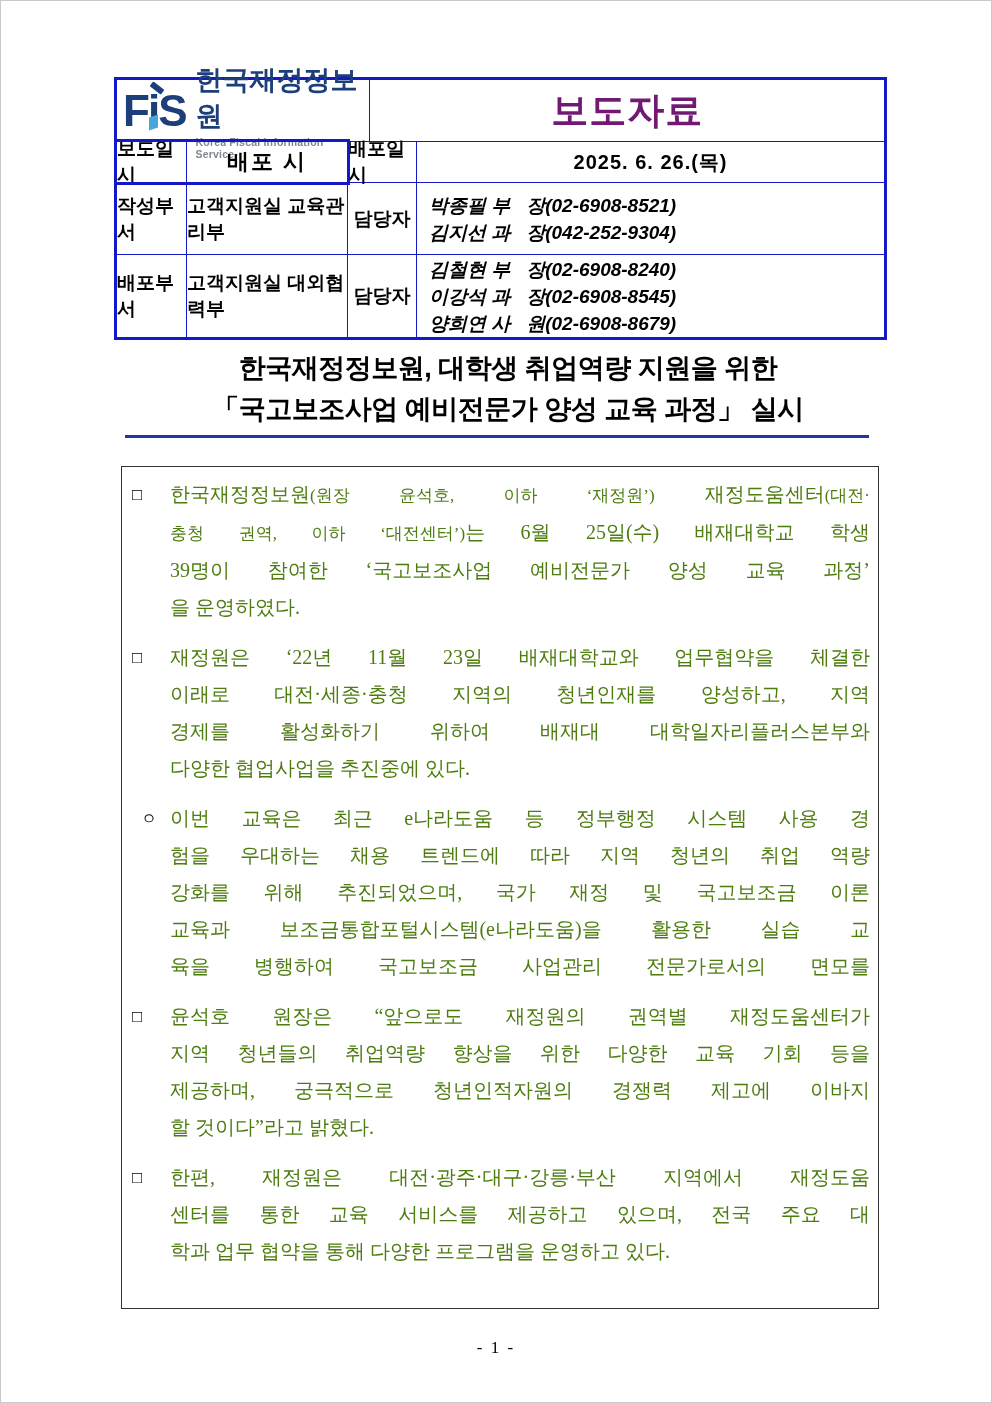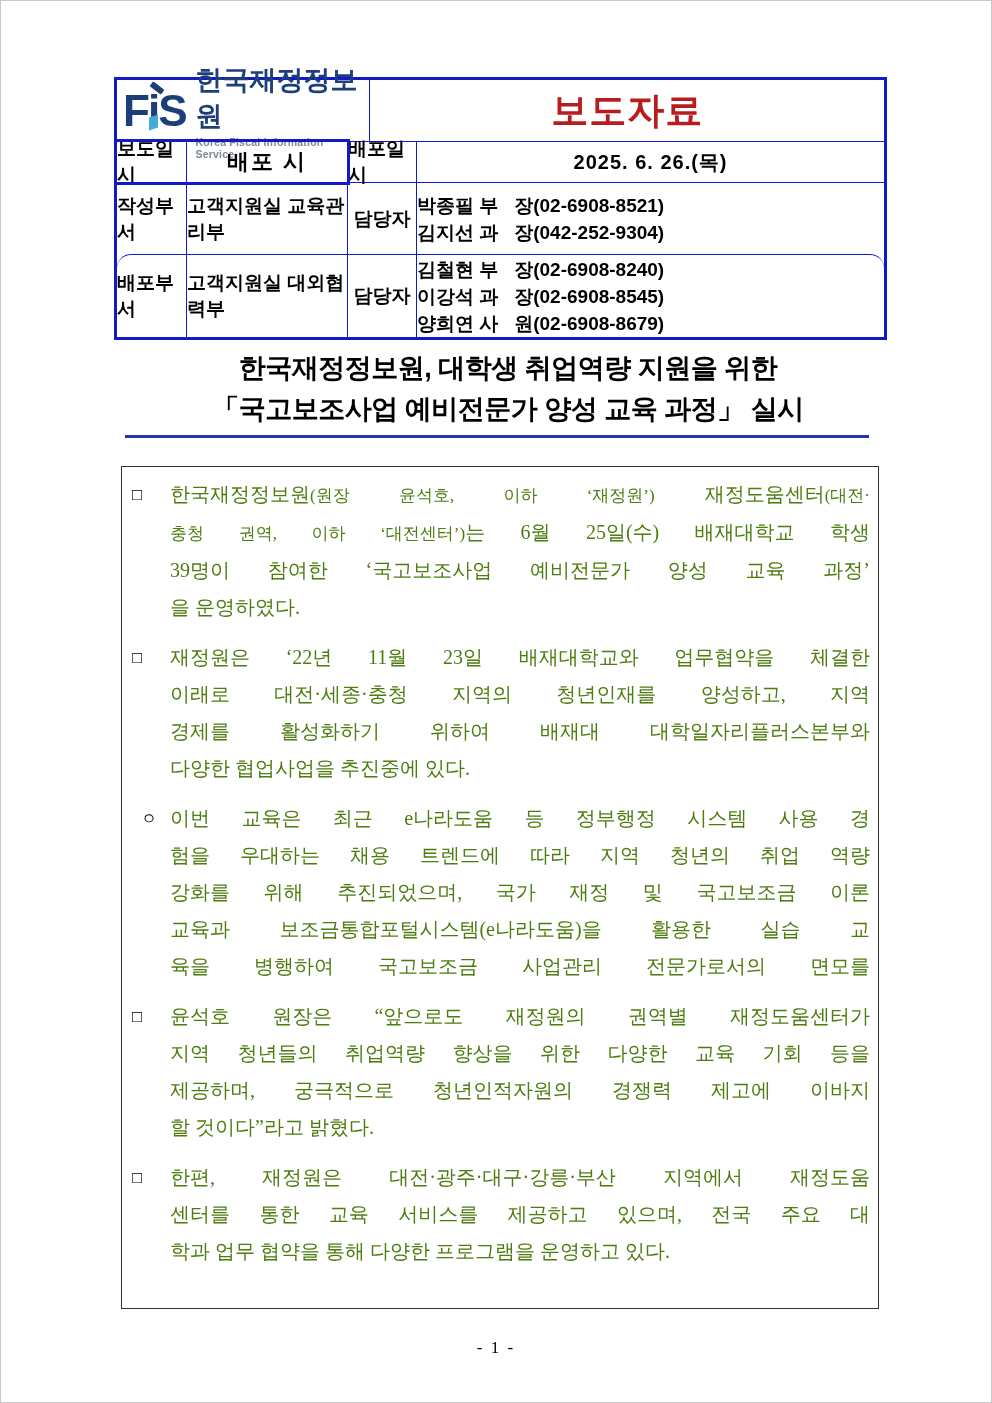--- a/index.html
+++ b/index.html
@@ -26,31 +26,31 @@
     border:3px solid var(--blue);
     background:#fff;
   }
   .hrow{display:flex;width:100%;}
   .hrow + .hrow{border-top:1.5px solid var(--blue);}
   .cell{display:flex;align-items:center;justify-content:center;}
   .cell + .cell{border-left:1.5px solid var(--blue);}
   .row1{height:61px;}
   .row2{height:41px;position:relative;}
   .row3{height:72px;}
-  .row4{height:83px;border-radius:14px;}
+  .row4{height:83px;}
   .logo-cell{width:32.9%;padding:4px 6px;}
   .doctype-cell{flex:1;}
-  .doctype{font-size:37px;font-weight:800;letter-spacing:1px;color:#b91c1c;}
+  .doctype{font-size:37px;font-weight:800;letter-spacing:1px;color:#701a75;}
   .c1{width:9%;font-size:19px;font-weight:600;}
   .c2{width:21%;font-size:19px;font-weight:600;}
   .c3{width:9%;font-size:19px;font-weight:600;}
   .c4{flex:1;font-size:19px;font-weight:600;text-align:right;}
   .dispatch-value{font-size:22px;font-weight:800;letter-spacing:2px;}
   .date-value{font-size:20px;font-weight:600;letter-spacing:1px;}
-  .contacts{flex-direction:column;align-items:flex-start;justify-content:center;}
+  .contacts{flex-direction:column;align-items:flex-start;justify-content:center;padding-left:12px;font-style:italic;}
   .contact-line{white-space:pre;font-size:19px;font-weight:600;line-height:27px;}
   .r2box{
     position:absolute;pointer-events:none;
     left:-3px;top:-3px;bottom:-3px;width:calc(30% + 6px);
     border:3.5px solid var(--blue);
   }
   
   .logo{display:flex;align-items:center;gap:10px;width:100%;justify-content:center;}
   .fis-mark{display:flex;align-items:flex-end;position:relative;line-height:1;}
   .fis-mark span{font-weight:900;font-size:44px;color:var(--navy);letter-spacing:-2px;font-family:"Liberation Sans",sans-serif;}

